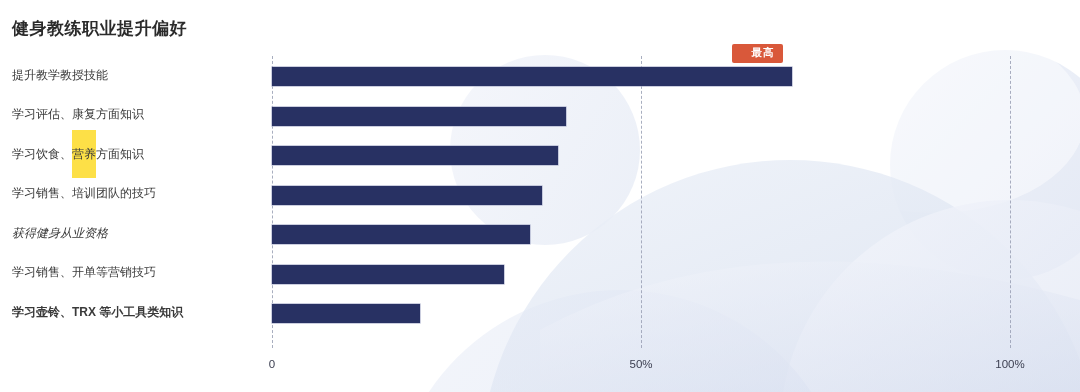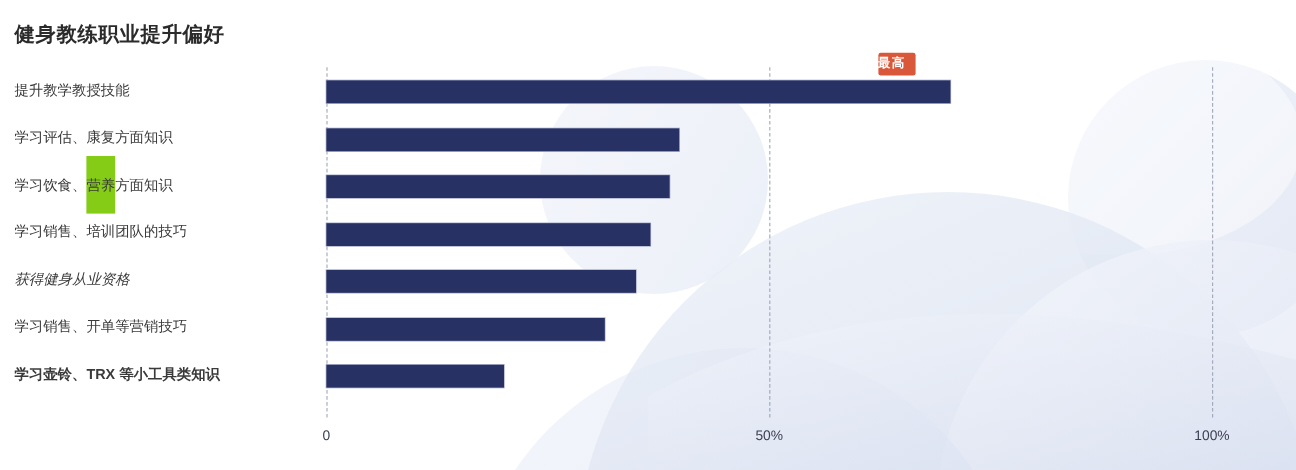--- a/index.html
+++ b/index.html
@@ -19,21 +19,21 @@
     letter-spacing:.5px;
     white-space:nowrap;
   }
 
   .cat-label{
     position:absolute;left:12px;
     font-size:12px;color:#3a3a3a;
     white-space:nowrap;
     line-height:1;
   }
-  .cat-label .hl{background:#84cc16;padding:17px 0;}
+  .cat-label .hl{background:#fde047;padding:17px 0;}
 
   .bar{
     position:absolute;
     height:19px;
     background:#283163;
     box-shadow:0 0 0 0.6px #a9aecb;
   }
 
   .gridline{
     position:absolute;
@@ -56,21 +56,21 @@
     white-space:nowrap;
     letter-spacing:.5px;
   }
 
   .top-badge{
     position:absolute;
     background:#d9583a;
     color:#ffffff;
     font-size:10.5px;
     font-weight:bold;
-    padding:2px 8px 3px 0;
+    padding:2px 8px 3px 20px;
     border-radius:2px;
     white-space:nowrap;
     letter-spacing:1px;
   }
 </style>
 </head>
 <body>
 
 <svg id="bg-decor" viewBox="0 0 1080 392" preserveAspectRatio="none" aria-hidden="true">
   <defs>

